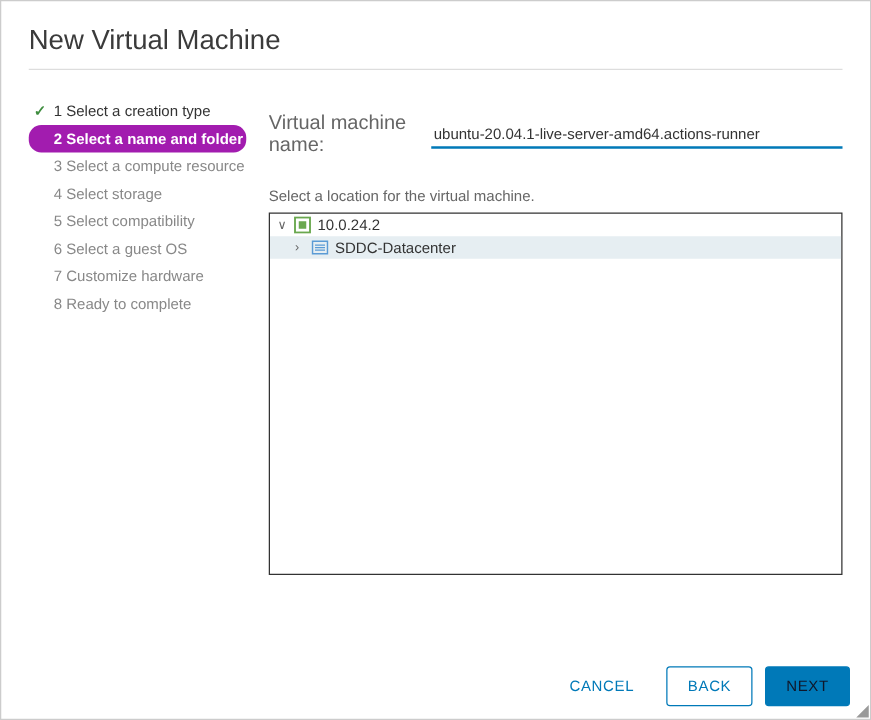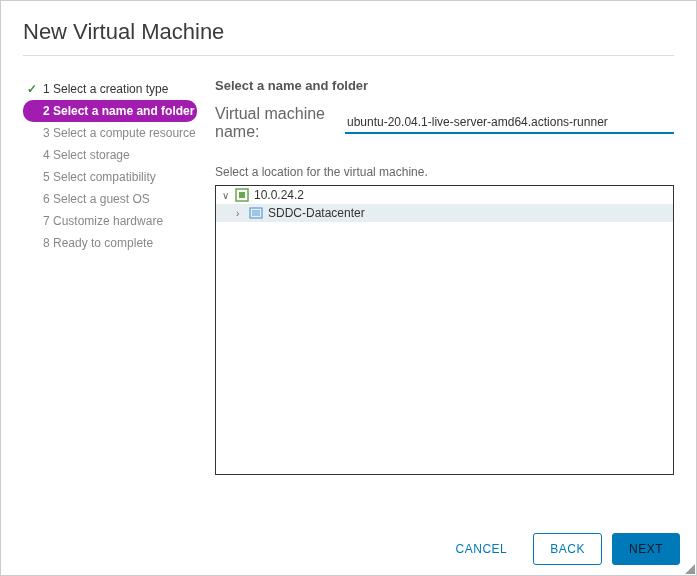--- a/index.html
+++ b/index.html
@@ -180,21 +180,20 @@
       <div class="step active">2 Select a name and folder</div>
       <div class="step">3 Select a compute resource</div>
       <div class="step">4 Select storage</div>
       <div class="step">5 Select compatibility</div>
       <div class="step">6 Select a guest OS</div>
       <div class="step">7 Customize hardware</div>
       <div class="step">8 Ready to complete</div>
     </div>
 
     <div class="main">
-      <div class="section-title">Select a name and folder</div>
 
       <div class="field-row">
         <div class="field-label">Virtual machine name:</div>
         <input class="field-input" type="text" value="ubuntu-20.04.1-live-server-amd64.actions-runner" style="">
       </div>
 
       <div class="loc-label">Select a location for the virtual machine.</div>
 
       <div class="tree-box">
         <div class="tree-row">

